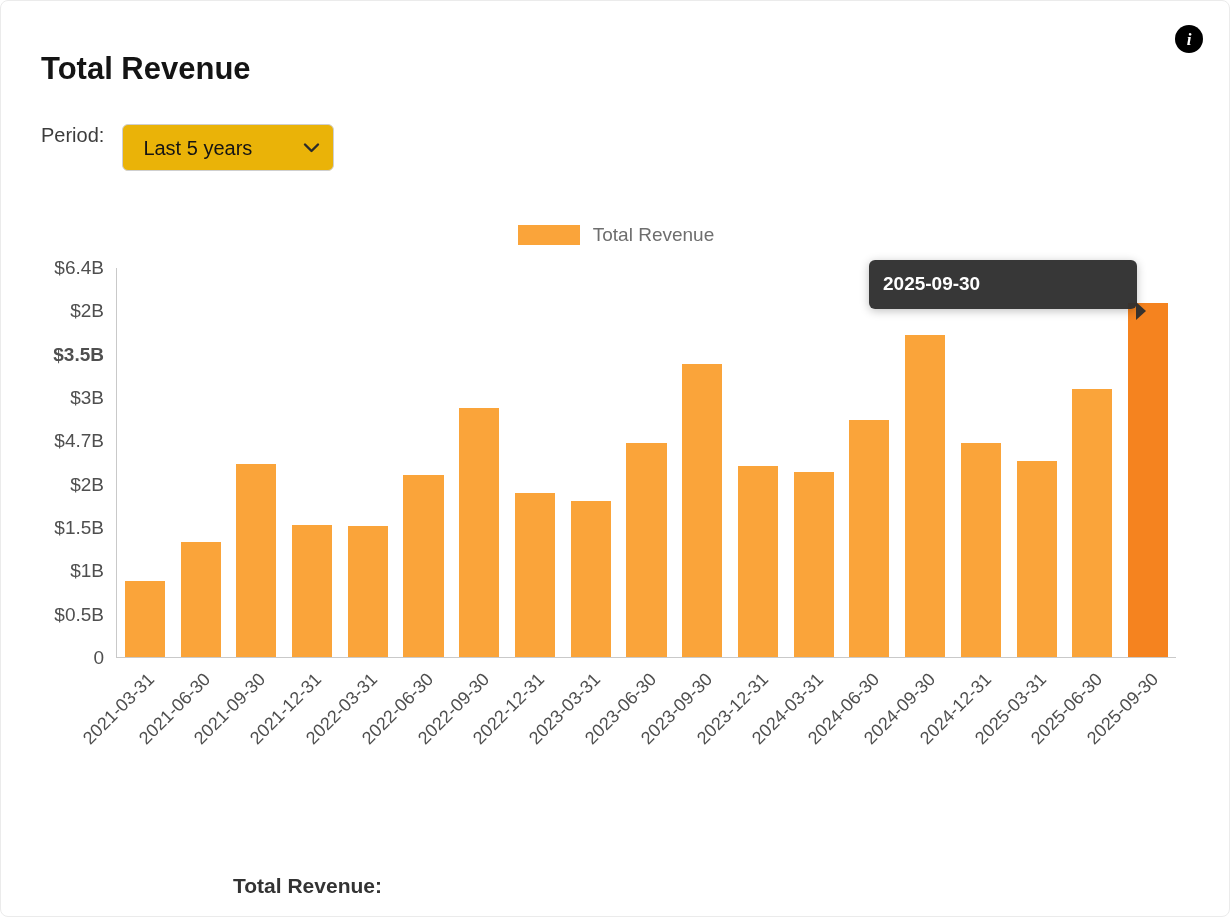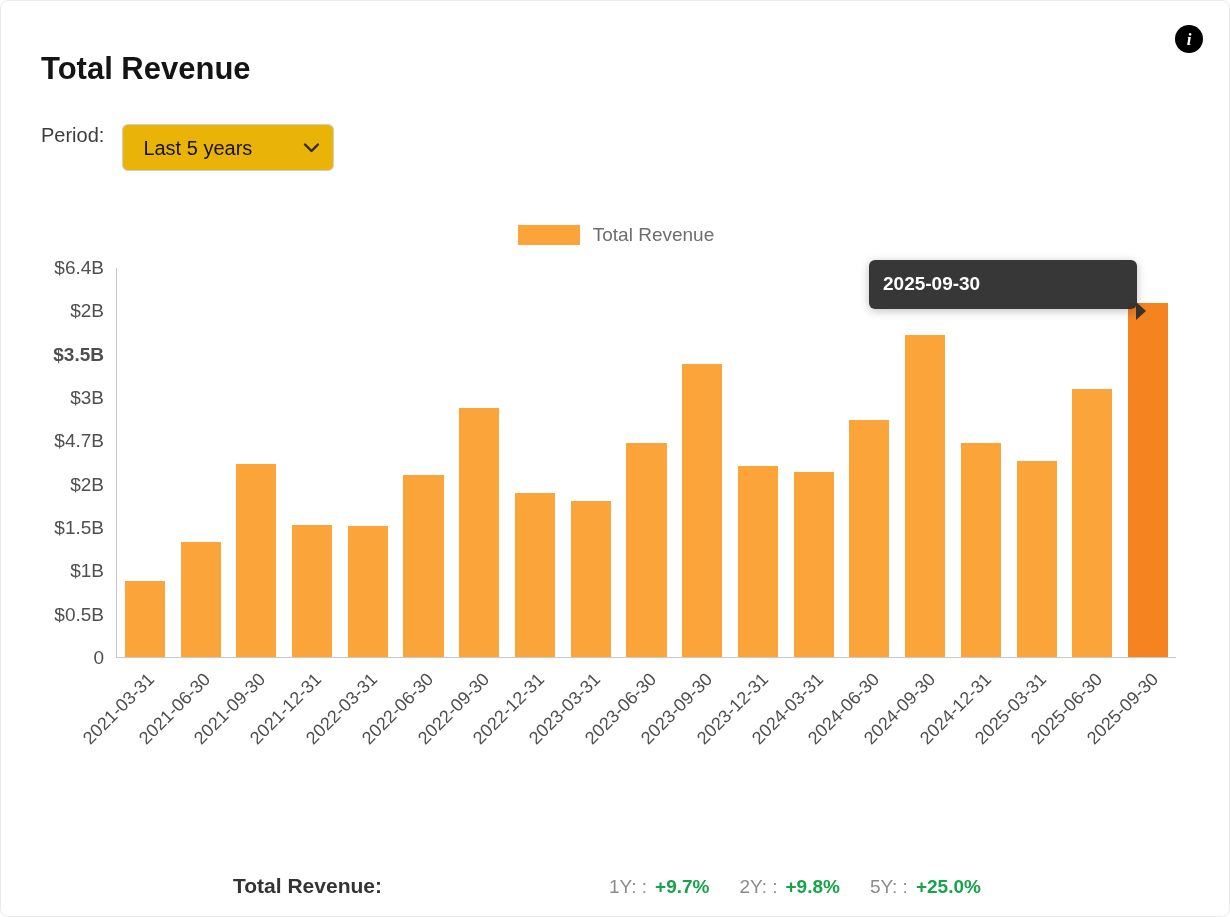--- a/index.html
+++ b/index.html
@@ -247,29 +247,15 @@
 
     <div class="tooltip">
       <div class="tooltip-date">2025-09-30</div>
       <div class="tooltip-arrow"></div>
     </div>
 
   </div>
 
   <div class="footer">
     <span class="footer-label">Total Revenue:</span>
-    <span class="footer-stats">
-      <span class="stat">
-        <span class="stat-label">1Y: :</span>
-        <span class="stat-value" style="color: rgb(22, 163, 74);">+9.7%</span>
-      </span>
-      <span class="stat">
-        <span class="stat-label">2Y: :</span>
-        <span class="stat-value" style="color: rgb(22, 163, 74);">+9.8%</span>
-      </span>
-      <span class="stat">
-        <span class="stat-label">5Y: :</span>
-        <span class="stat-value" style="color: rgb(22, 163, 74);">+25.0%</span>
-      </span>
-    </span>
   </div>
 
 </div>
 
 </body></html>

